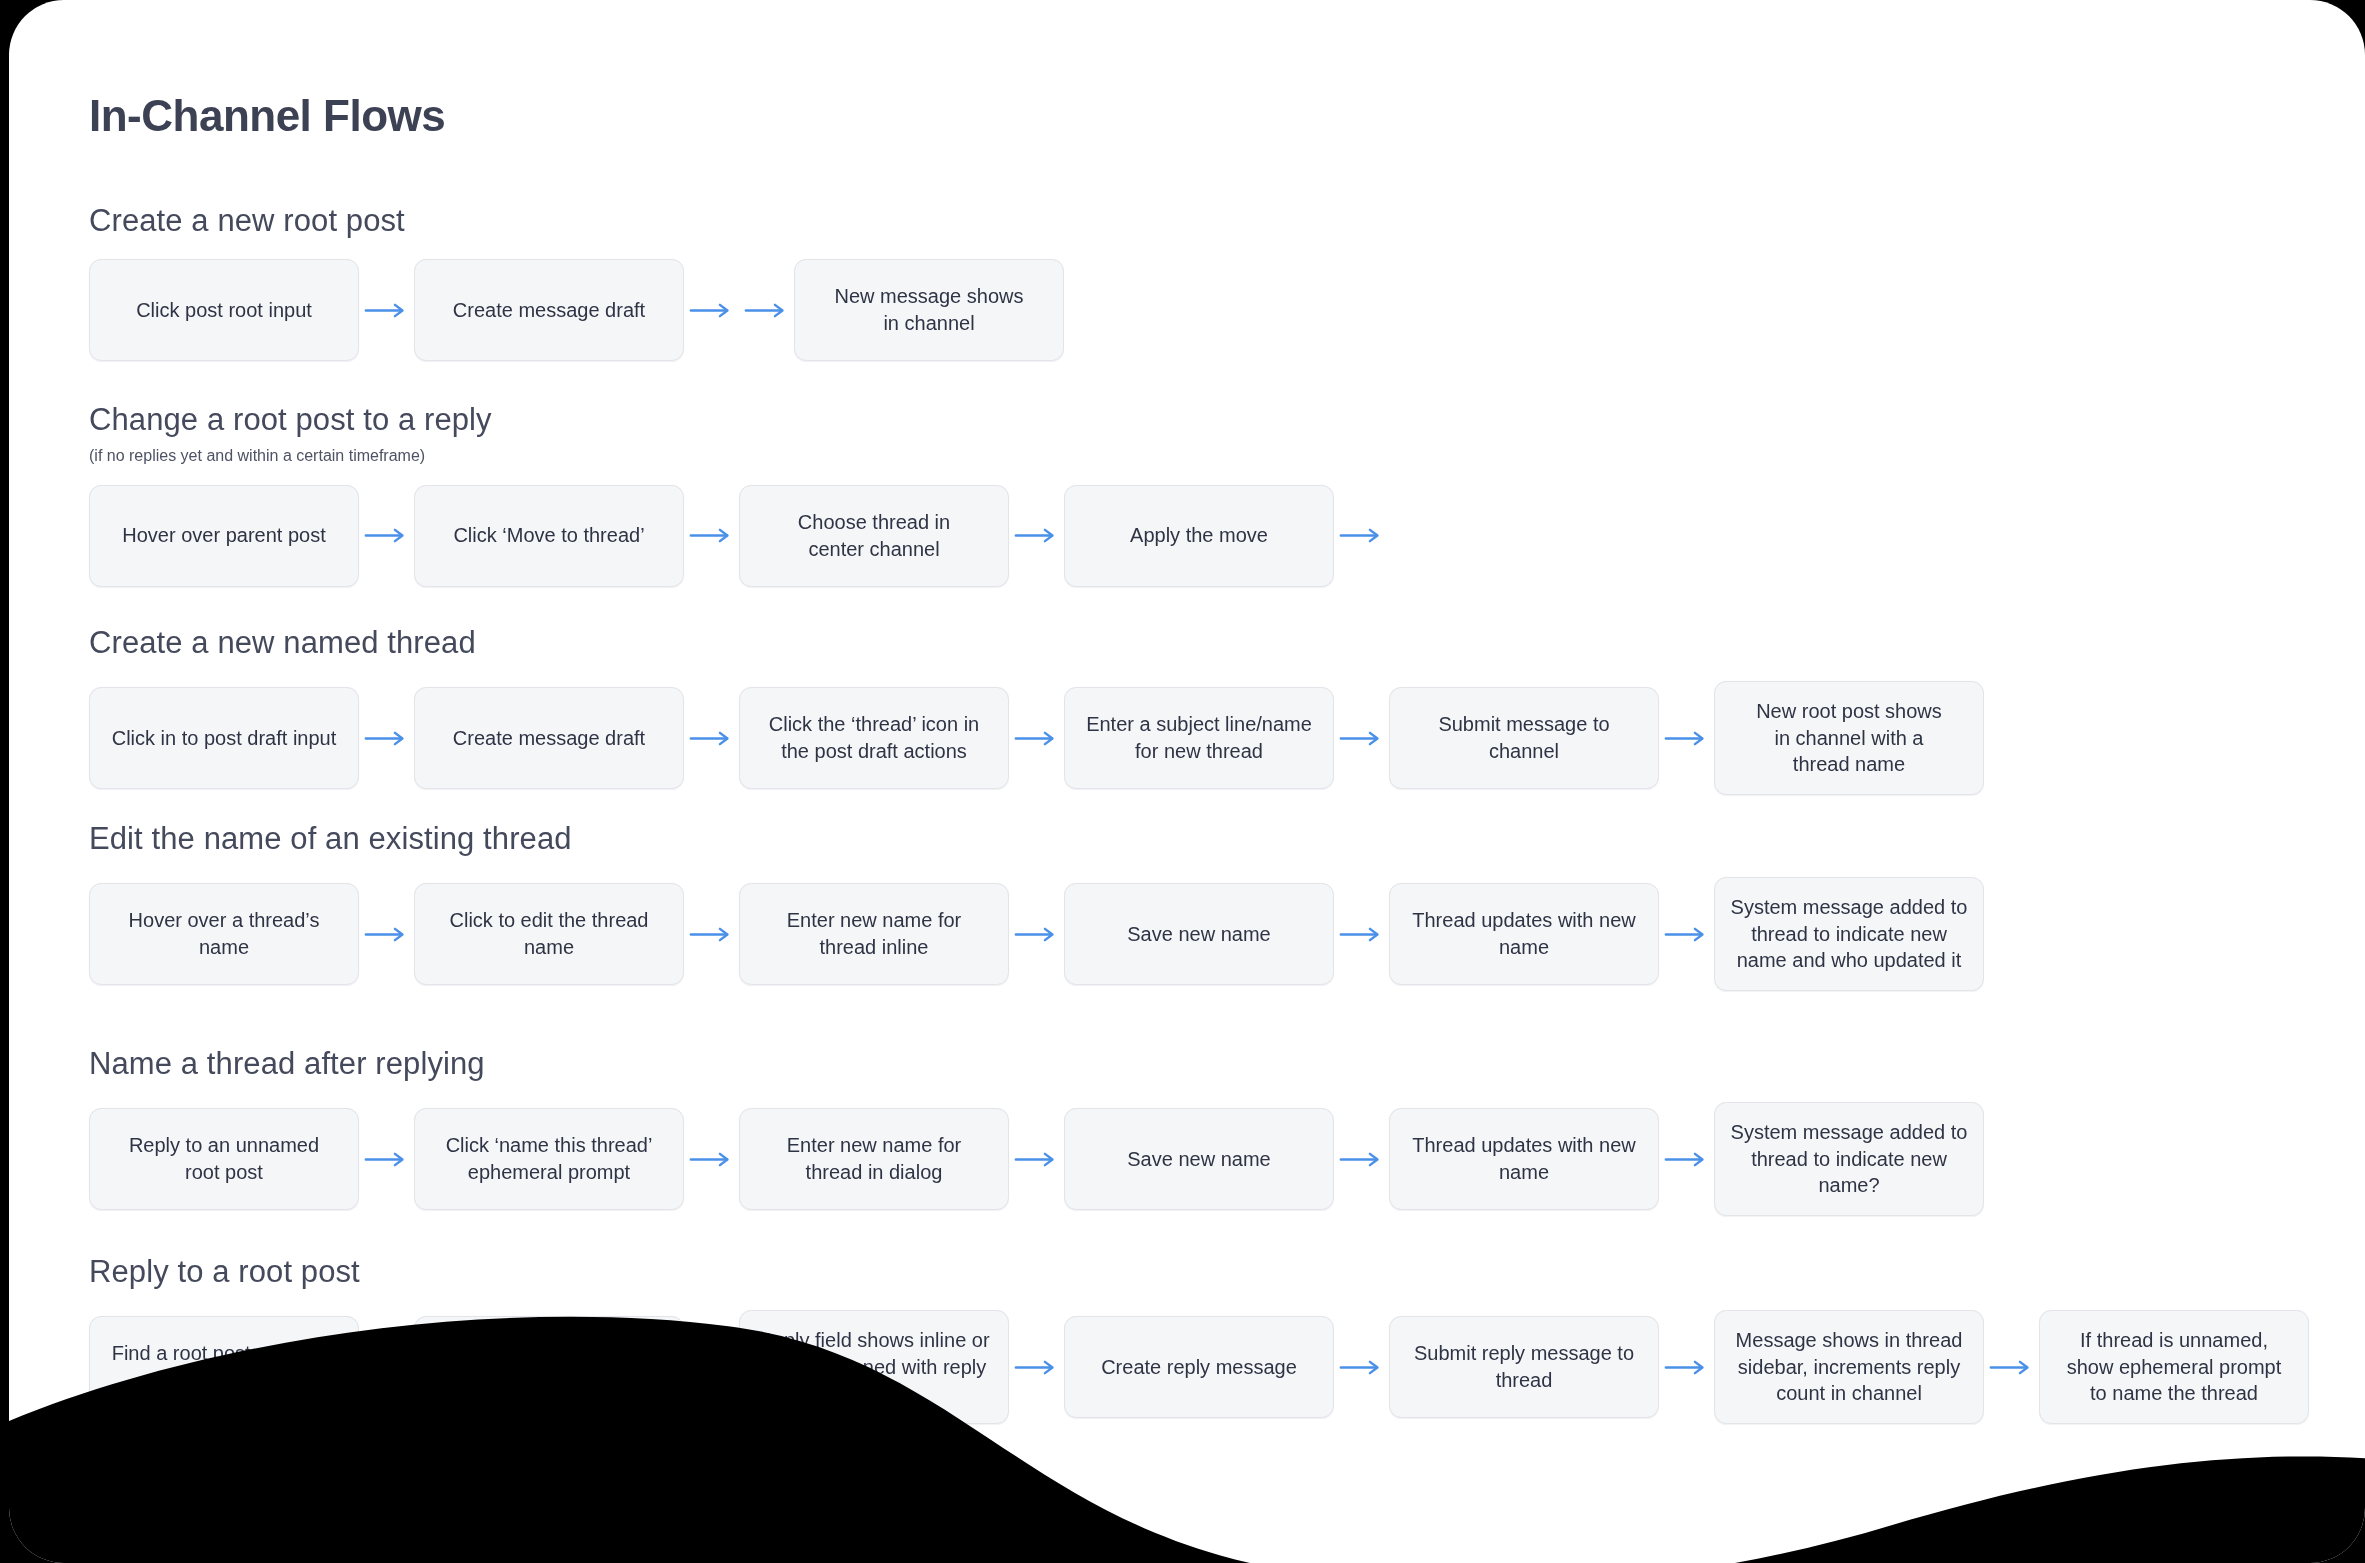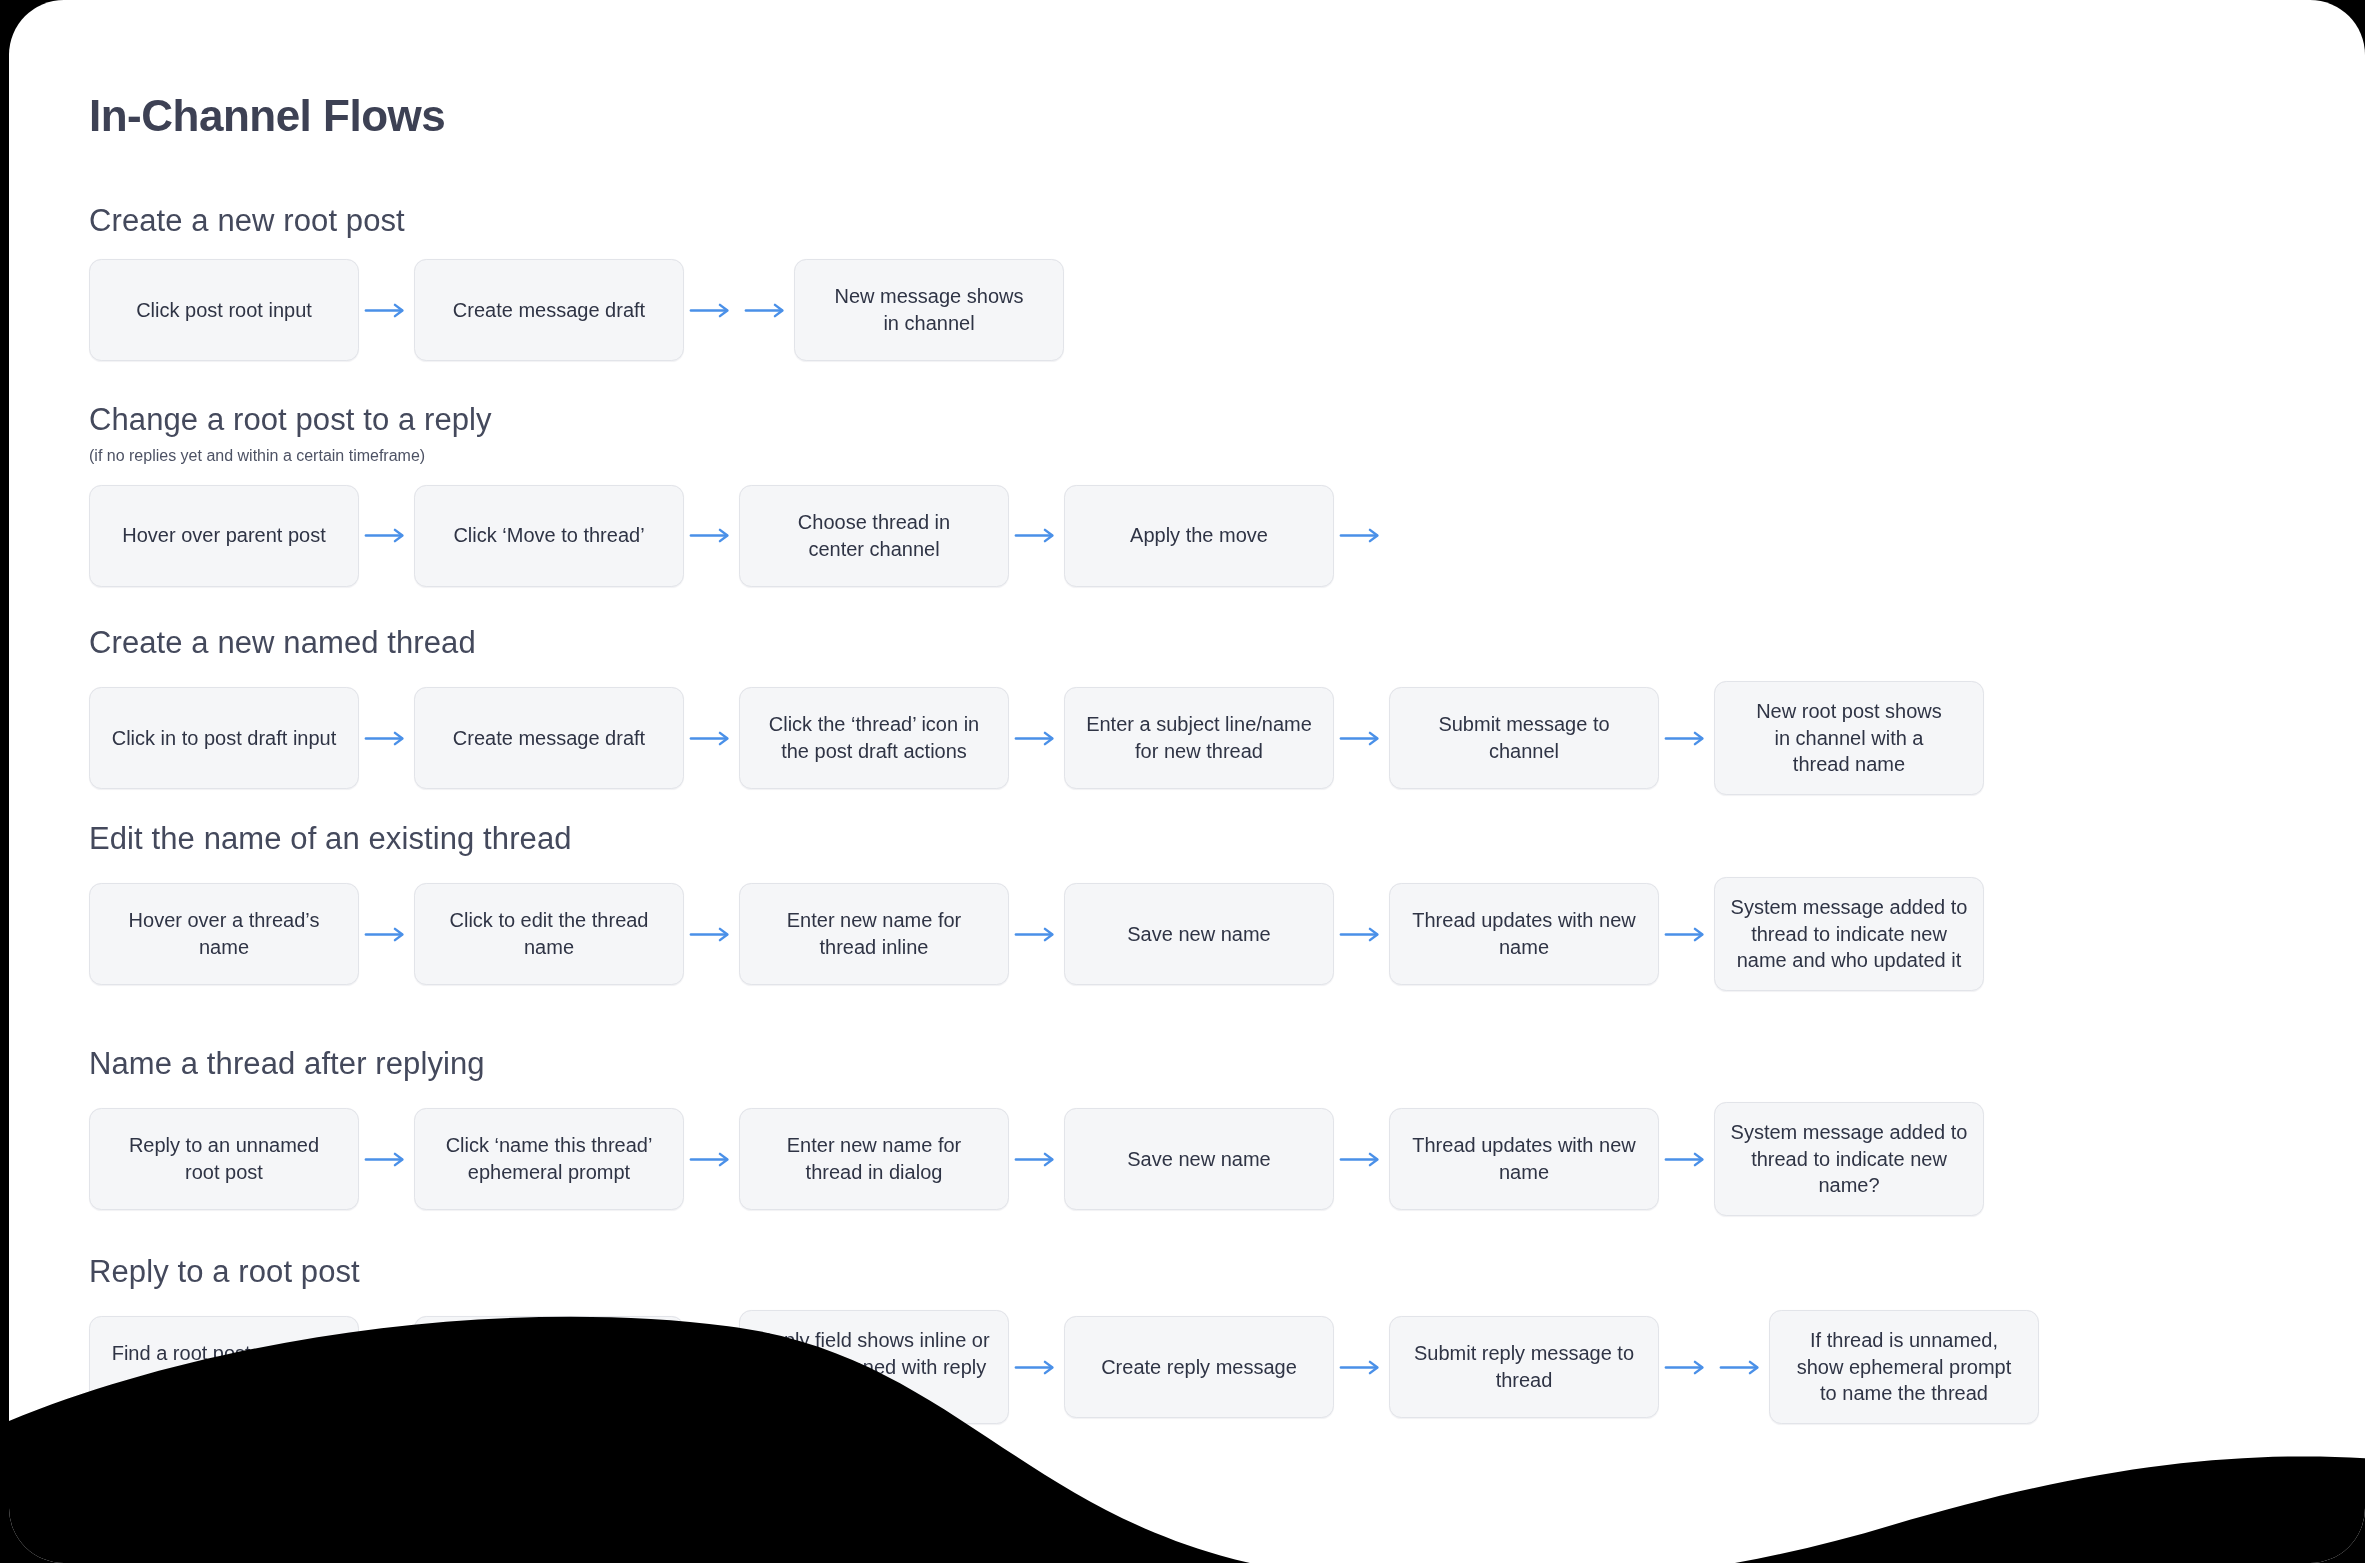--- a/index.html
+++ b/index.html
@@ -325,20 +325,21 @@
                 <polyline points="33,3 41,9 33,15" fill="none" stroke="#4a90e8" stroke-width="2.6" stroke-linecap="round" stroke-linejoin="round"></polyline>
               </svg>
             </span>
             <div class="node">Submit reply message to<br>thread</div>
             <span class="arrow">
               <svg width="45" height="17" viewBox="0 0 48 18">
                 <line x1="2" y1="9" x2="40" y2="9" stroke="#4a90e8" stroke-width="2.6" stroke-linecap="round"></line>
                 <polyline points="33,3 41,9 33,15" fill="none" stroke="#4a90e8" stroke-width="2.6" stroke-linecap="round" stroke-linejoin="round"></polyline>
               </svg>
             </span>
+            <div class="node tall">Message shows in thread<br>sidebar, increments reply<br>count in channel</div>
             <span class="arrow">
               <svg width="45" height="17" viewBox="0 0 48 18">
                 <line x1="2" y1="9" x2="40" y2="9" stroke="#4a90e8" stroke-width="2.6" stroke-linecap="round"></line>
                 <polyline points="33,3 41,9 33,15" fill="none" stroke="#4a90e8" stroke-width="2.6" stroke-linecap="round" stroke-linejoin="round"></polyline>
               </svg>
             </span>
             <div class="node tall">If thread is unnamed,<br>show ephemeral prompt<br>to name the thread</div>
           </div>
         </div>
       </div>

